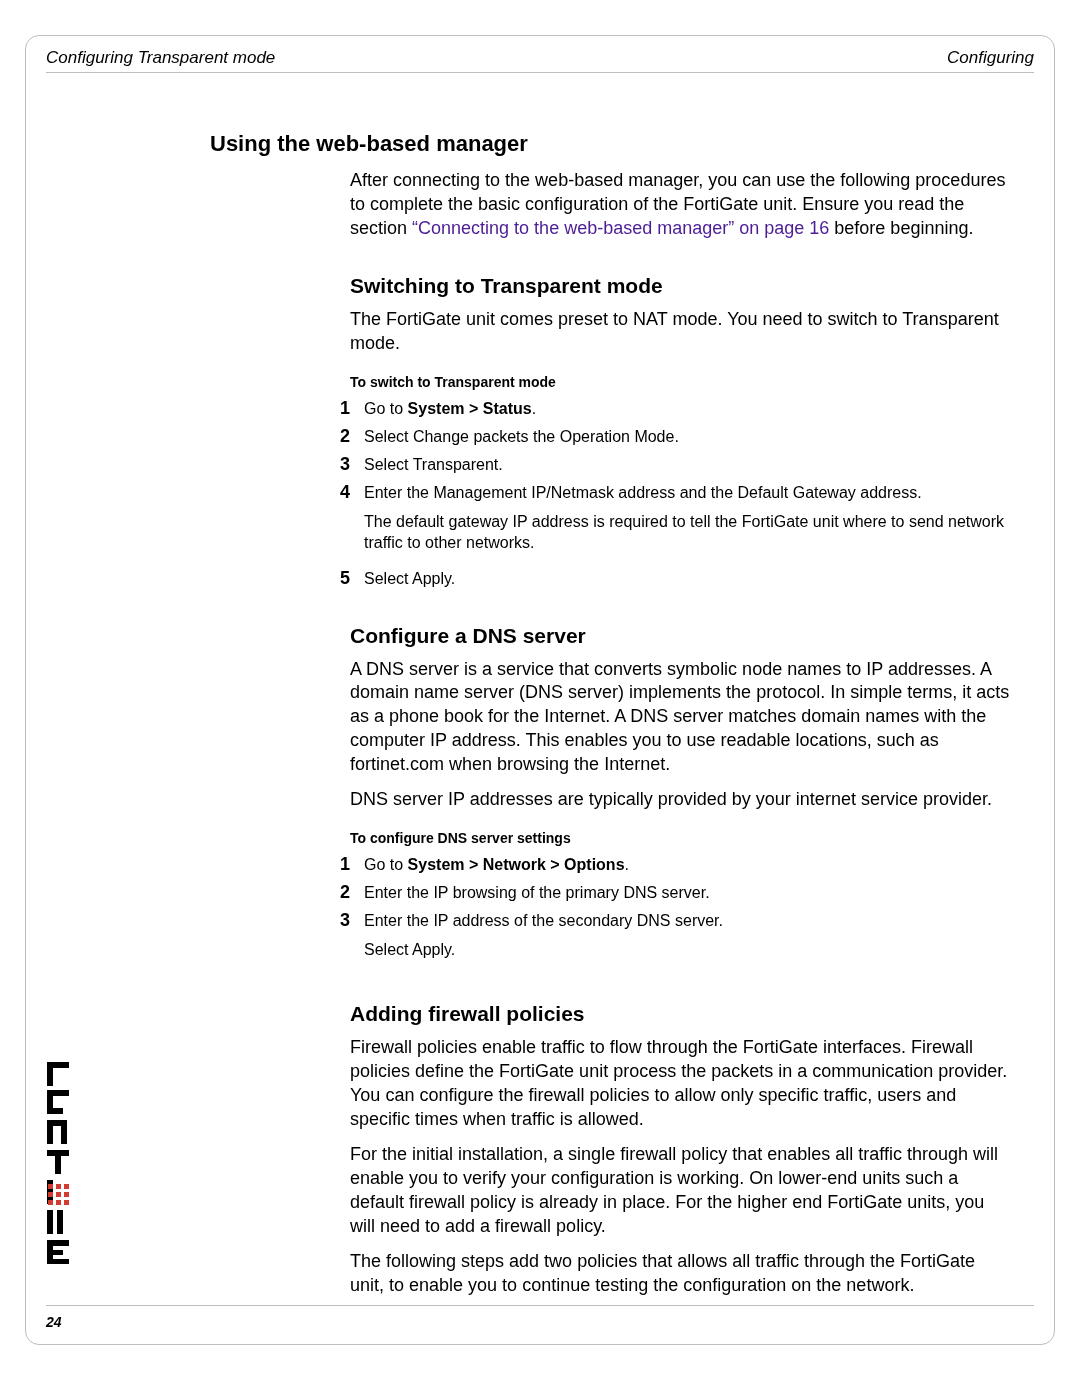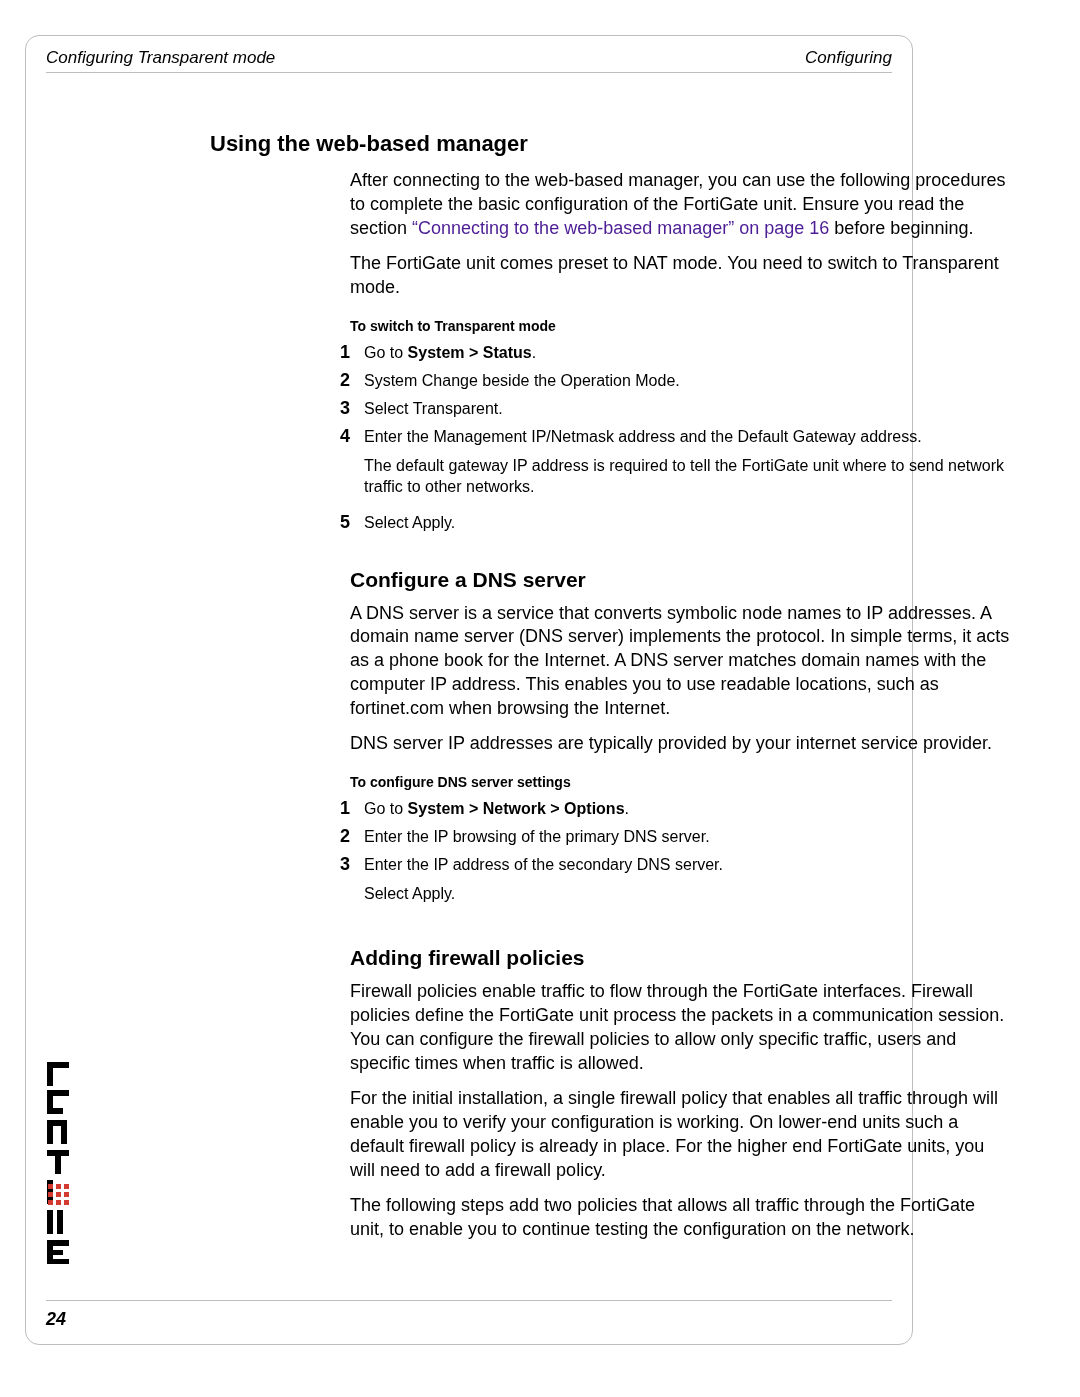--- a/index.html
+++ b/index.html
@@ -11,21 +11,21 @@
     width: 1080px;
     height: 1397px;
     position: relative;
     font-family: Arial, Helvetica, sans-serif;
     color: #000;
   }
   .page-frame {
     position: absolute;
     left: 25px;
     top: 35px;
-    width: 888px;
+    width: 1030px;
     height: 1310px;
     border: 1px solid #bdbdbd;
     border-radius: 14px;
     box-sizing: border-box;
   }
   .header-row {
     position: absolute;
     top: 12px;
     left: 20px;
     right: 20px;
@@ -119,21 +119,21 @@
   .footer-row {
     display: flex;
     justify-content: space-between;
     align-items: flex-end;
     font-style: italic;
     font-size: 17px;
   }
   .page-number {
     font-weight: bold;
     font-style: italic;
-    font-size: 18px;
+    font-size: 14px;
   }
   .footer-right {
     text-align: right;
     line-height: 1.35;
   }
   .side-logo {
     position: absolute;
     left: 45px;
     bottom: 115px;
     width: 36px;
@@ -156,34 +156,35 @@
   <div class="content">
 
     <h1 class="h-major">Using the web-based manager</h1>
     <div class="indent-block">
       <p class="body-p">
         <span>After connecting to the web-based manager, you can use the following procedures to complete the basic configuration of the FortiGate unit. Ensure you read the section </span><span class="link">“Connecting to the web-based manager” on page 16</span><span> before beginning.</span>
       </p>
     </div>
 
     <div class="indent-block">
+      <h2 class="h-section">Switching to Transparent mode</h2>
       <p class="body-p">The FortiGate unit comes preset to NAT mode. You need to switch to Transparent mode.</p>
       <h3 class="h-task">To switch to Transparent mode</h3>
     </div>
 
     <div class="steps-block">
       <div class="step-row">
         <div class="step-number">1</div>
         <div class="step-text">
           <span>Go to </span><span class="bold">System &gt; Status</span><span>.</span>
         </div>
       </div>
       <div class="step-row">
         <div class="step-number">2</div>
-        <div class="step-text">System Change beside the Operation Mode.</div>
+        <div class="step-text">Select Change packets the Operation Mode.</div>
       </div>
       <div class="step-row">
         <div class="step-number">3</div>
         <div class="step-text">Select Transparent.</div>
       </div>
       <div class="step-row">
         <div class="step-number">4</div>
         <div class="step-text">
           <span>Enter the Management IP/Netmask address and the Default Gateway address.</span>
           <div class="step-followup">The default gateway IP address is required to tell the FortiGate unit where to send network traffic to other networks.</div>
@@ -217,21 +218,21 @@
         <div class="step-number">3</div>
         <div class="step-text">
           <span>Enter the IP address of the secondary DNS server.</span>
           <div class="step-followup">Select Apply.</div>
         </div>
       </div>
     </div>
 
     <div class="indent-block">
       <h2 class="h-section">Adding firewall policies</h2>
-      <p class="body-p">Firewall policies enable traffic to flow through the FortiGate interfaces. Firewall policies define the FortiGate unit process the packets in a communication session. You can configure the firewall policies to allow only specific traffic, users and specific times when traffic is allowed.</p>
+      <p class="body-p">Firewall policies enable traffic to flow through the FortiGate interfaces. Firewall policies define the FortiGate unit process the packets in a communication provider. You can configure the firewall policies to allow only specific traffic, users and specific times when traffic is allowed.</p>
       <p class="body-p">For the initial installation, a single firewall policy that enables all traffic through will enable you to verify your configuration is working. On lower-end units such a default firewall policy is already in place. For the higher end FortiGate units, you will need to add a firewall policy.</p>
       <p class="body-p">The following steps add two policies that allows all traffic through the FortiGate unit, to enable you to continue testing the configuration on the network.</p>
     </div>
 
   </div>
 
   <div class="footer">
     <div class="footer-rule"></div>
     <div class="footer-row">
       <span class="page-number">24</span>

